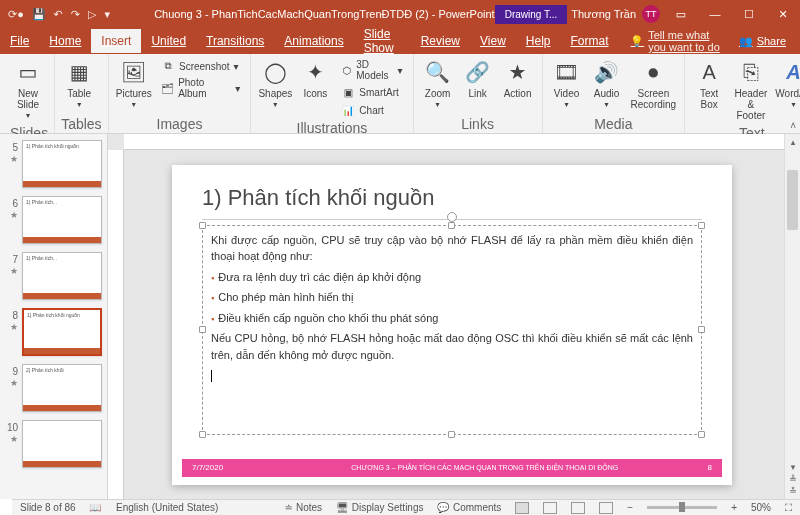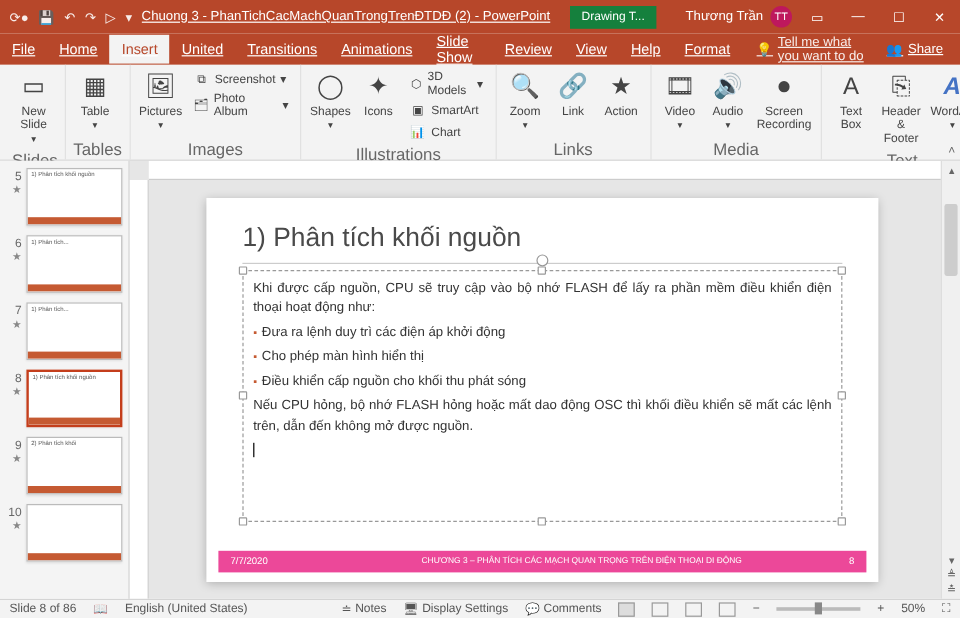--- a/index.html
+++ b/index.html
@@ -1,21 +1,21 @@
 <!DOCTYPE html>
 <html><head>
 <meta charset="utf-8">
 <style>
 * { margin: 0; padding: 0; box-sizing: border-box; font-family: "Segoe UI", sans-serif; }
 body { width: 800px; height: 515px; overflow: hidden; background: #fff; }
 .titlebar { height: 28px; background: #b7472a; display: flex; align-items: center; color: #fff; font-size: 11px; }
 .titlebar .qat { display: flex; gap: 8px; padding: 0 8px; align-items: center; }
 .titlebar .qat span { opacity: 0.9; }
-.titlebar .title { flex: 1; text-align: left; white-space: nowrap; overflow: hidden; text-decoration: underline; }
-.titlebar .contexttab { background: #15803d; padding: 4px 10px; font-size: 10px; margin-right: 24px; }
+.titlebar .title { flex: 1; text-align: right; white-space: nowrap; overflow: hidden; }
+.titlebar .contexttab { background: #4c1d95; padding: 4px 10px; font-size: 10px; margin-right: 4px; }
 .titlebar .user { display: flex; align-items: center; gap: 6px; padding-right: 4px; }
 .titlebar .avatar { width: 18px; height: 18px; border-radius: 50%; background: #be185d; display: flex; align-items: center; justify-content: center; font-size: 9px; }
 .titlebar .winctl { display: flex; }
 .titlebar .winctl div { width: 34px; height: 28px; display: flex; align-items: center; justify-content: center; font-size: 11px; }
 .menubar { height: 26px; background: #b7472a; display: flex; align-items: center; color: #fff; font-size: 12px; text-decoration: underline; }
 .menubar .tab { padding: 5px 10px; cursor: pointer; }
 .menubar .tab.active { background: #f3f3f3; color: #b7472a; }
 .menubar .tellme { display: flex; align-items: center; gap: 4px; margin-left: 12px; opacity: 0.9; font-size: 11px; }
 .menubar .share { margin-left: auto; padding: 0 14px; display: flex; align-items: center; gap: 4px; font-size: 11px; }
 .ribbon { height: 80px; background: #f3f3f3; border-bottom: 1px solid #d4d4d4; display: flex; font-size: 10px; color: #444; padding-left: 4px; position: relative;}
@@ -51,21 +51,21 @@
 .slide .body p { margin-bottom: 4px; }
 .slide .bull::before { content: "▪"; color: #c55a32; margin-right: 4px; font-size: 9px; }
 .slide .cursor{display:inline-block;width:1px;height:12px;background:#000;vertical-align:middle;}
 .slide .sfoot { position: absolute; bottom: 8px; left: 10px; right: 10px; height: 18px; background: #ec4899; display: flex; align-items: center; color: #fff; font-size: 8px; padding: 0 10px; }
 .slide .sfoot .date { width: 70px; }
 .slide .sfoot .ftxt { flex: 1; text-align: center; font-size: 7px; text-transform: uppercase;}
 .vscroll { position: absolute; right: 0; top: 0; width: 16px; bottom: 0; background: #f0f0f0; border-left: 1px solid #ddd;}
 .vscroll .track{position:absolute;top:16px;bottom:40px;left:2px;right:2px;}
 .vscroll .sthumb { position: absolute; left: 0; right: 0; top: 20px; height: 60px; background: #cdcdcd; border-radius: 2px; }
 .vscroll .arr{width:16px;height:16px;display:flex;align-items:center;justify-content:center;color:#666;font-size:9px;}
-.statusbar { height: 16px; background: #f3f3f3; border-top: 1px solid #d4d4d4; display: flex; align-items: center; font-size: 10px; color: #555; padding: 0 8px; gap: 14px; }
+.statusbar { height: 16px; background: #f3f3f3; border-top: 1px solid #d4d4d4; display: flex; align-items: center; font-size: 10px; color: #555; padding: 0 8px; gap: 14px; margin-left: 12px; }
 .statusbar .spacer { flex: 1; }
 .statusbar .sbtn2 { display: flex; align-items: center; gap: 3px; cursor: pointer; }
 .statusbar .zoomslider { width: 70px; height: 3px; background: #bbb; position: relative; }
 .statusbar .zoomslider .zh { position: absolute; width: 6px; height: 10px; background: #888; top: -4px; left: 32px; }
 .statusbar .viewbtn { width: 14px; height: 12px; border: 1px solid #999; display: inline-block; }
 </style>
 </head>
 <body>
 
 <div class="titlebar">

